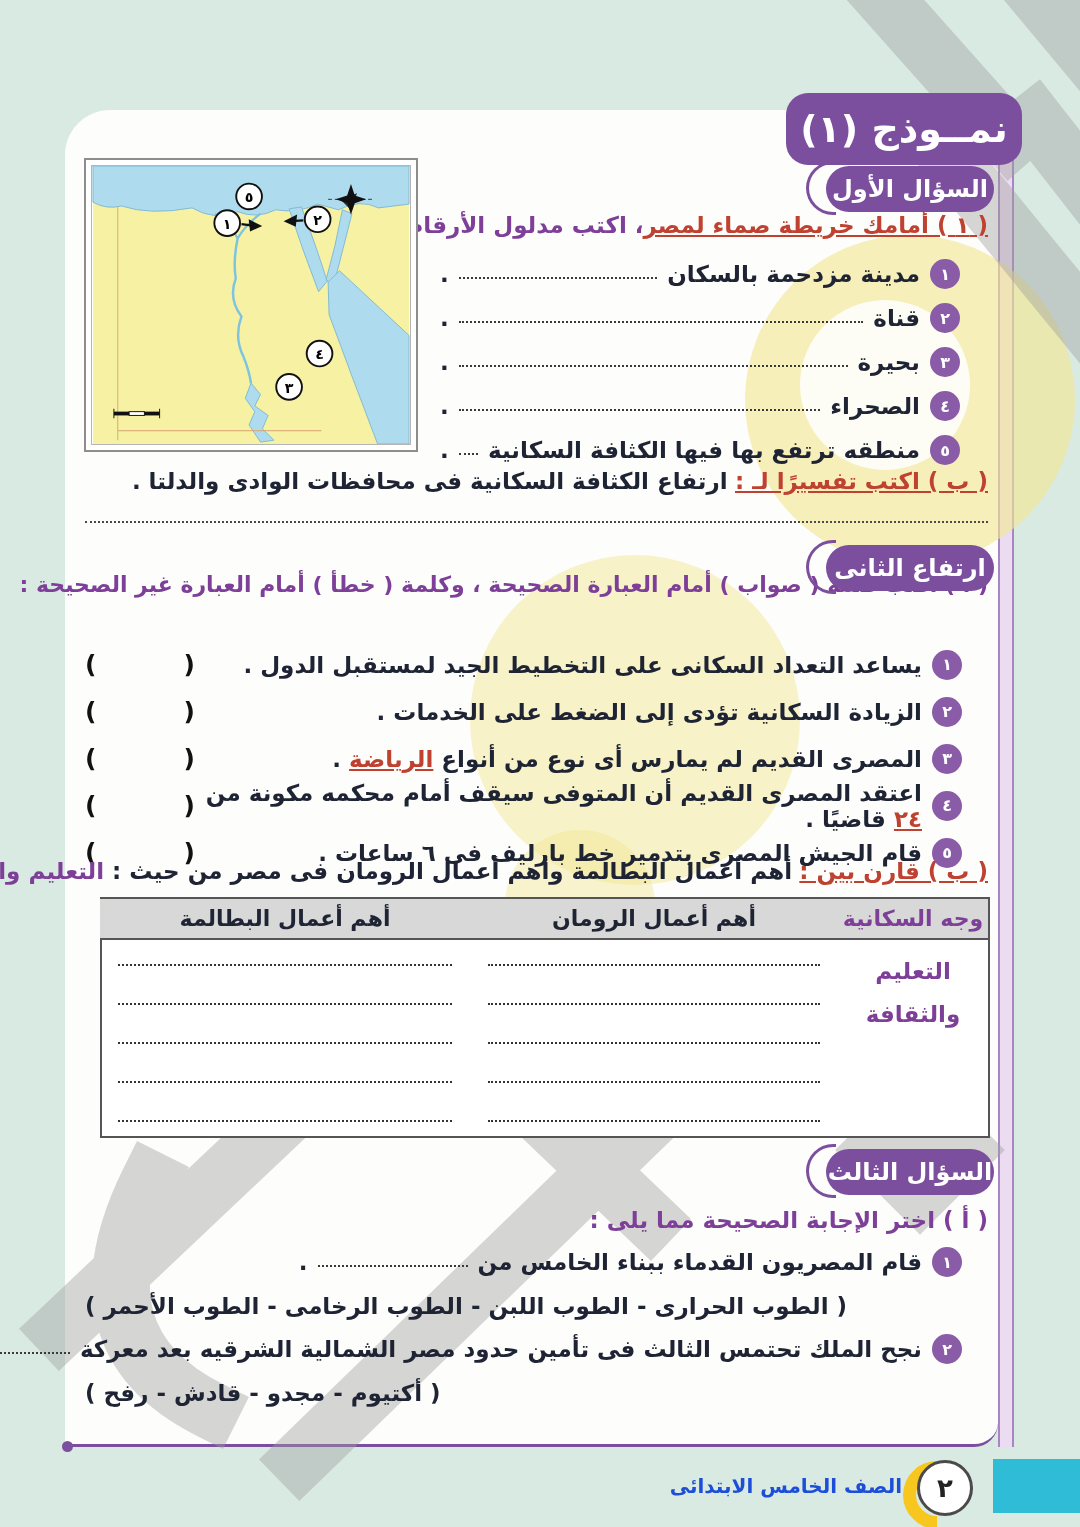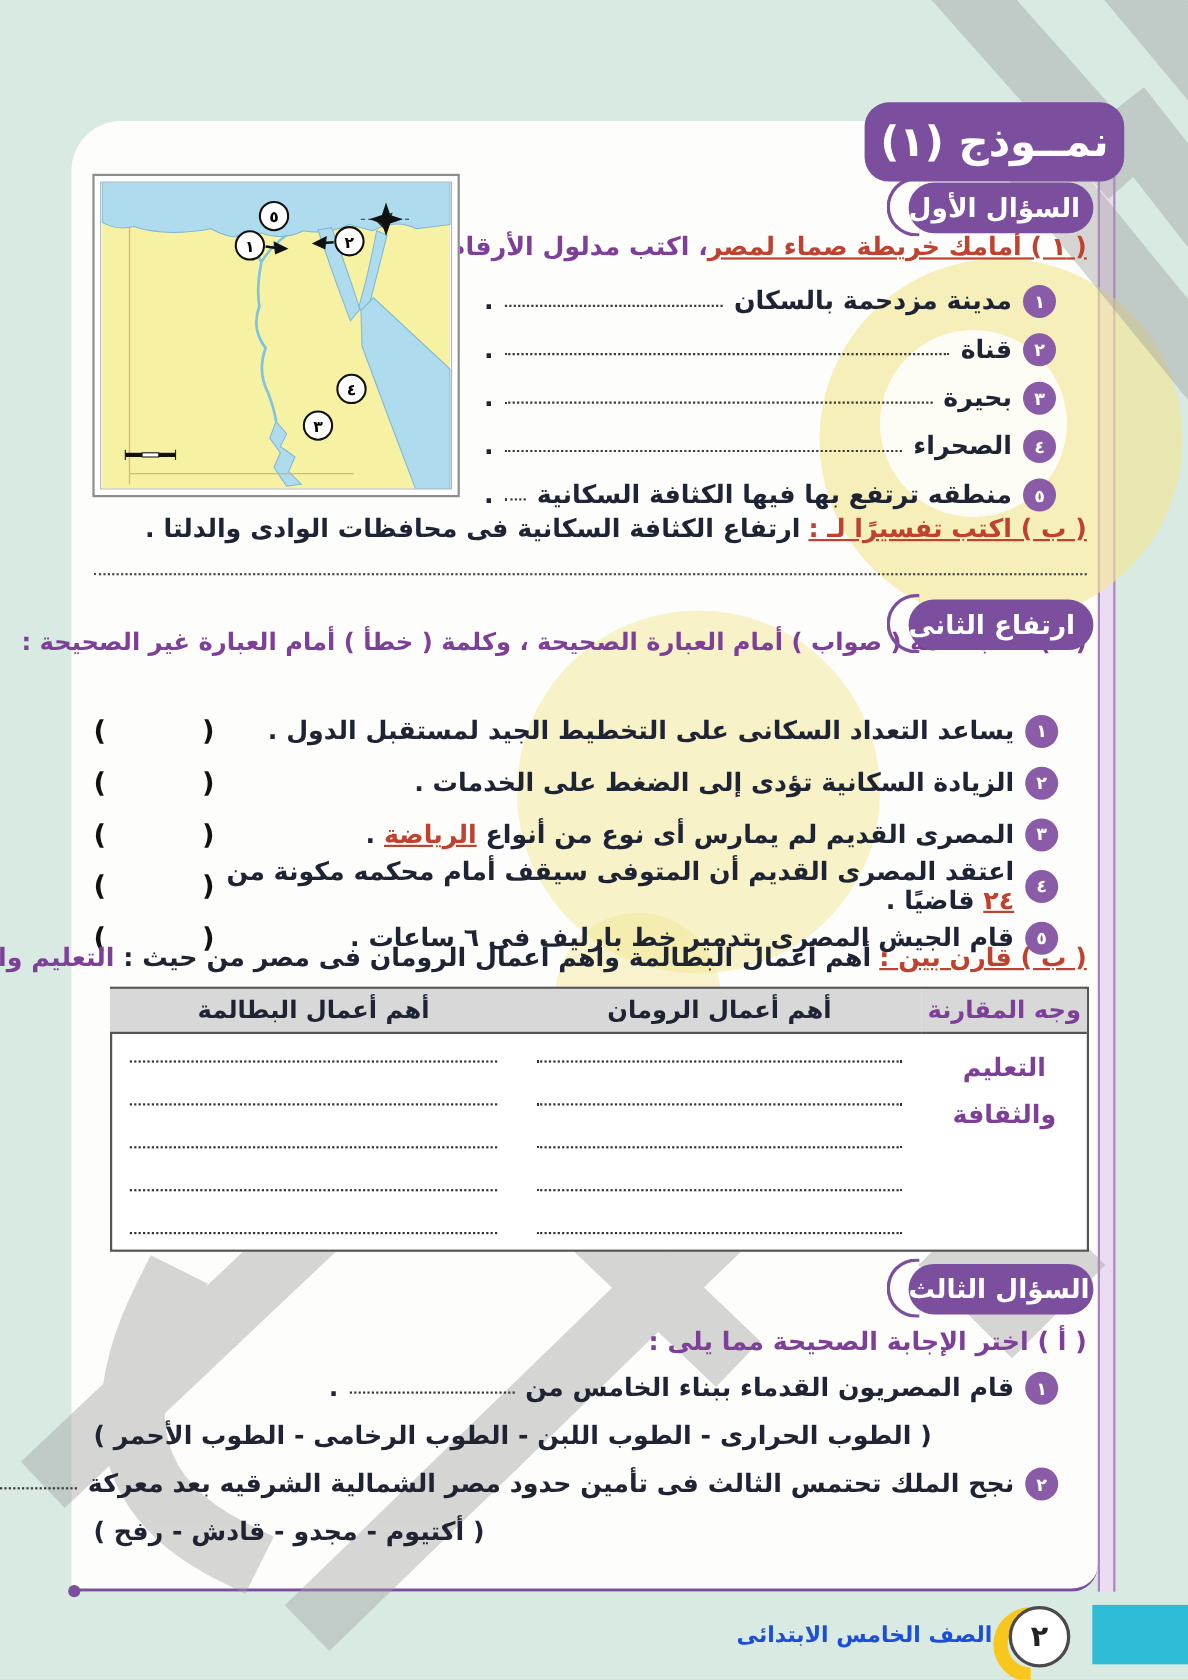--- a/index.html
+++ b/index.html
@@ -27,21 +27,21 @@
           background:rgba(255,255,255,.85); }
   .wm-circle2 { left:470px; top:555px; width:330px; height:330px; border-radius:50%;
           background:rgba(242,231,146,.5); }
   .wm-circle3 { left:505px; top:830px; width:150px; height:150px; border-radius:50%;
           background:rgba(242,231,146,.45); }
   .wm-gray { left:0; top:0; width:1080px; height:1527px; opacity:.42; }
 
   
   .q-badge { position:absolute; width:168px; height:46px; background:#7b4e9e; border-radius:23px;
           color:#fff; font-size:24px; font-weight:bold; display:flex; align-items:center;
-          justify-content:flex-end; z-index:6; }
+          justify-content:center; z-index:6; }
   .q-badge .arc { position:absolute; left:-20px; top:-5px; width:30px; height:54px;
           border:3px solid #7b4e9e; border-right:none; border-radius:28px 0 0 28px;
           background:transparent; }
 
   .content { position:absolute; inset:0; z-index:5; direction:rtl; color:#1e2433; }
   .abs { position:absolute; }
 
   
   .t-red { color:#bf4130; font-weight:bold;text-decoration:underline; }
   .t-purple { color:#7d3f98; font-weight:bold; }
@@ -286,21 +286,21 @@
           </span>
       </div>
     </div>
 
     <div class="abs fs23" style="right:92px; top:858px; white-space:nowrap;">
       <span class="t-red">( ب ) قارن بين :</span>
       <span class="t-dark">أهم أعمال البطالمة وأهم أعمال الرومان فى مصر من حيث : </span><span class="t-purple">التعليم والثقافة .</span>
     </div>
 
     <div class="cmp-table">
-      <div class="cmp-h t-purple">وجه المقارنة</div>
+      <div class="cmp-h t-purple">وجه السكانية</div>
       <div class="cmp-h cmp-cell-m t-dark">أهم أعمال الرومان</div>
       <div class="cmp-h cmp-cell-m t-dark">أهم أعمال البطالمة</div>
 
       <div class="cmp-c">
         <div class="cmp-label">التعليم</div>
         <div class="cmp-label">والثقافة</div>
       </div>
       <div class="cmp-c cmp-cell-m">
         <div class="dotlines">
           <div class="dotline"></div>

